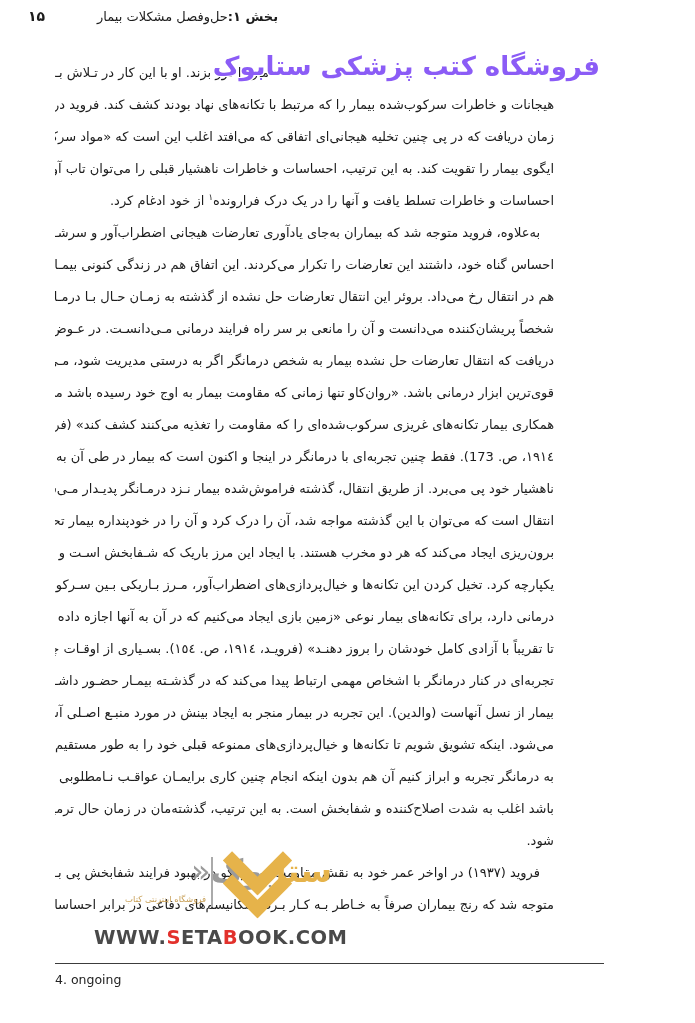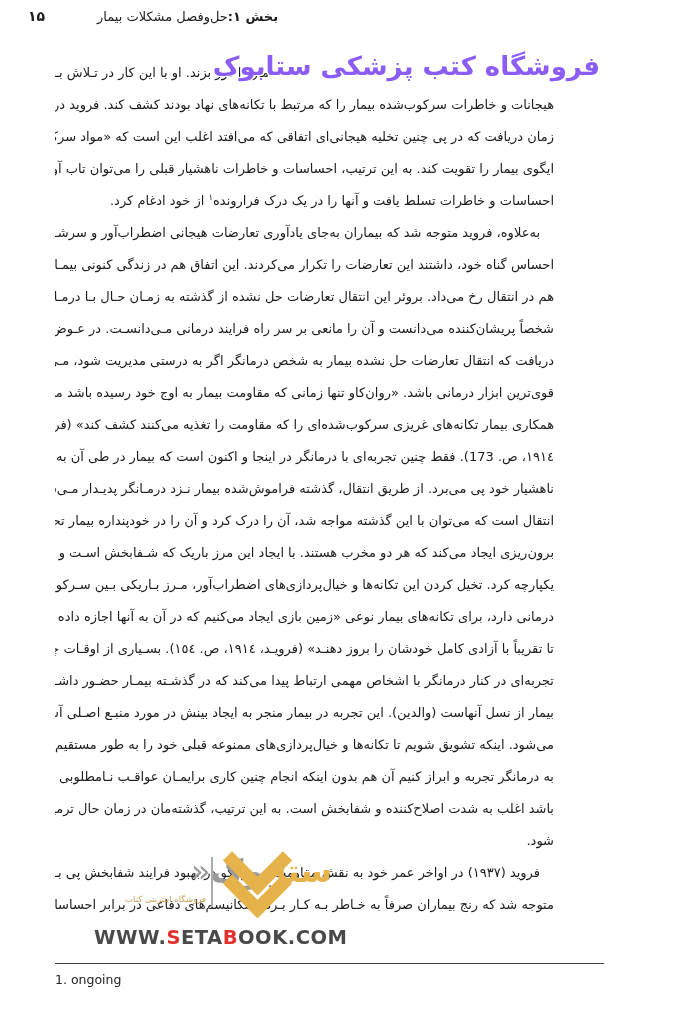--- a/index.html
+++ b/index.html
@@ -112,15 +112,15 @@
     <div class="tagline">فروشگاه اینترنتی کتاب</div>
     <div class="sep"></div>
     <div class="chev-wrap">
       <div class="chev c1"></div>
       <div class="chev c2"></div>
     </div>
     <div class="url"><span>W</span><span>W</span><span>W</span><span>.</span><span class="red">S</span><span>E</span><span>T</span><span>A</span><span class="red">B</span><span>O</span><span>O</span><span>K</span><span>.</span><span>C</span><span>O</span><span>M</span></div>
   </div>
 
   <div class="fn-rule"></div>
-  <div class="fn">1. ongoing</div>
+  <div class="fn">4. ongoing</div>
 
 </div>
 
 </body></html>

